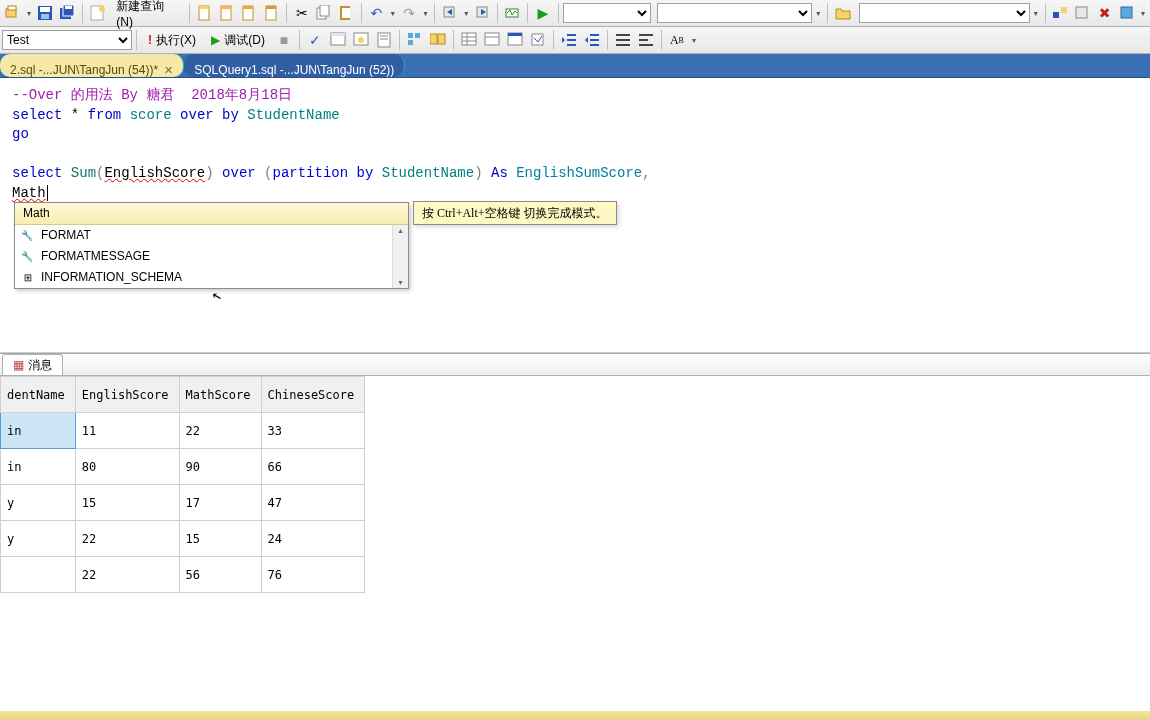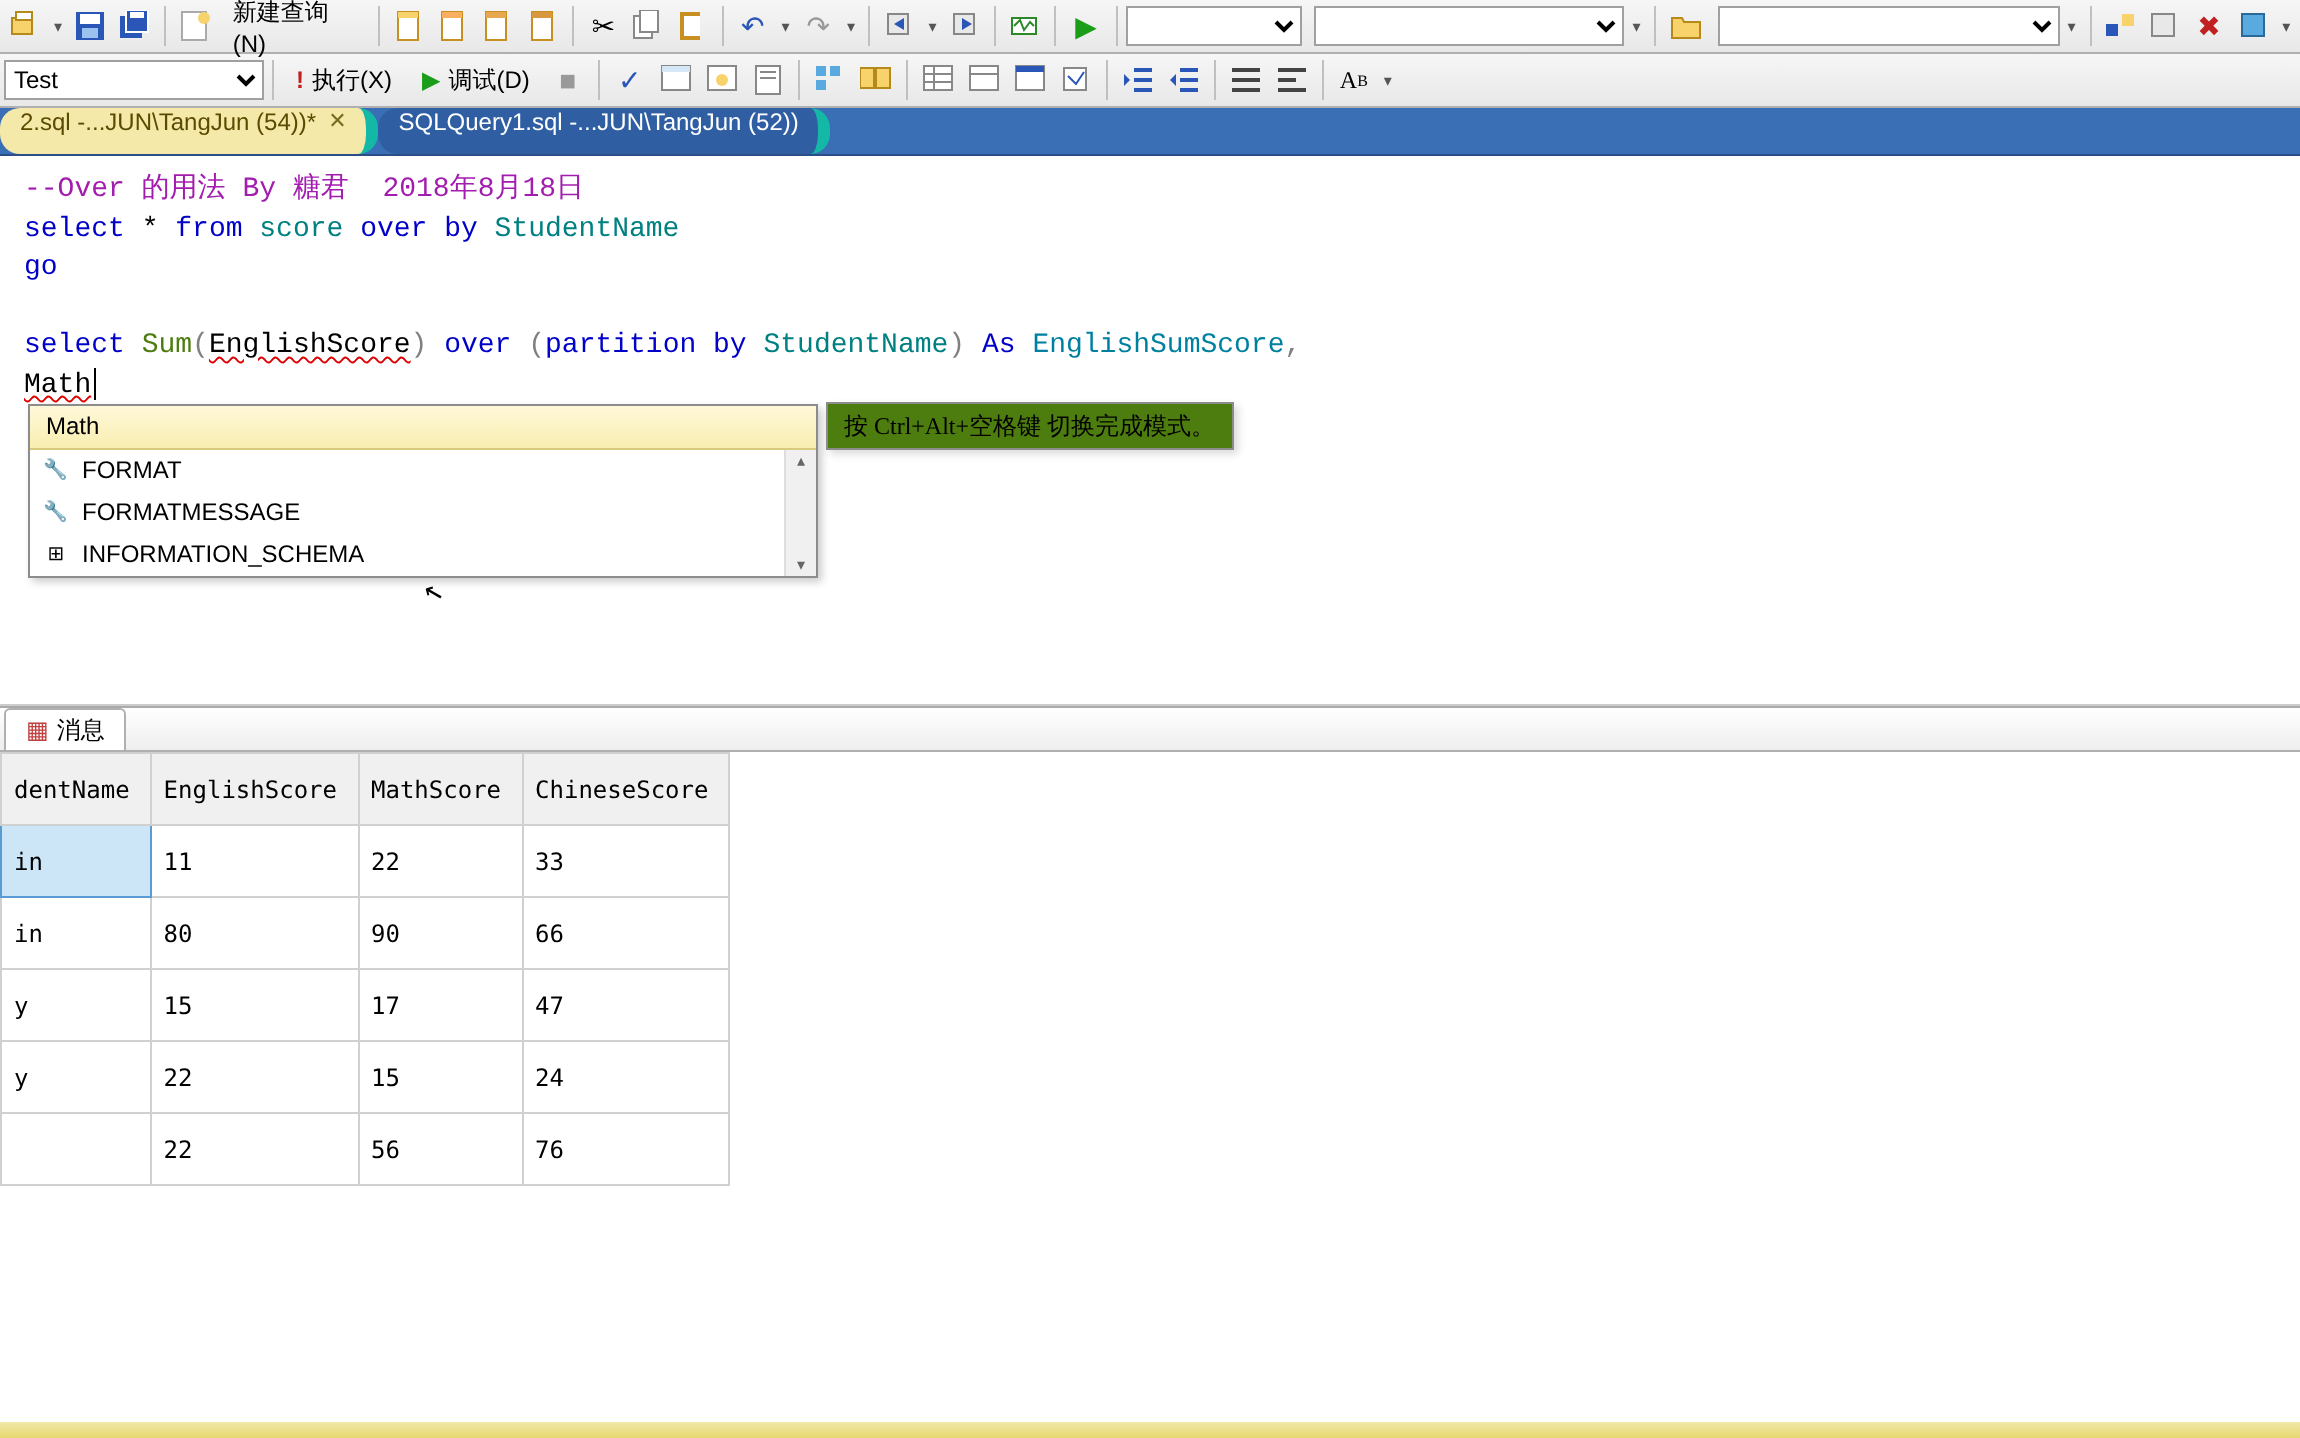--- a/index.html
+++ b/index.html
@@ -8,44 +8,44 @@
 
 .toolbar { display: flex; align-items: center; height: 27px; background: linear-gradient(#f6f6f6,#e8e8e8); border-bottom: 1px solid #b0b0b0; padding: 0 2px; gap: 1px; }
 .toolbar .btn { width: 22px; height: 22px; display: flex; align-items: center; justify-content: center; border: 1px solid transparent; cursor: pointer; font-size: 14px; }
 .toolbar .sep { width: 1px; height: 20px; background: #c0c0c0; margin: 0 3px; }
 .toolbar .txtbtn { display: flex; align-items: center; padding: 0 6px; height: 22px; cursor: pointer; gap: 4px; border: 1px solid transparent; }
 .toolbar select { height: 20px; font-size: 12px; background: #fff; border: 1px solid #a0a0a0; }
 .dd { width:10px; height:22px; display:flex; align-items:center; justify-content:center; font-size:8px; color:#555; }
 
 
 .doctabs { display:flex; height:24px; background:#3a6eb5; color:#fff; border-bottom:1px solid #2a4e85; }
-.doctab { display:flex; align-items:flex-start; padding:0 10px; gap:6px; cursor:pointer; font-size:12px; background:#2f5fa2; border-right:6px solid #14b8a6;border-radius:10px; }
+.doctab { display:flex; align-items:flex-end; padding:0 10px; gap:6px; cursor:pointer; font-size:12px; background:#2f5fa2; border-right:1px solid #14b8a6;border-radius:10px; }
 .doctab.active { background:#f4e9a8; color:#5b4b00; }
 .doctab .close { font-size:11px; opacity:.8; }
 
 
 .editor { position:relative; font-family: Consolas, "Courier New", monospace; font-size:14px; line-height:1.4; padding:8px 12px; height:275px; background:#fff; border-bottom:1px solid #ccc; }
 .editor .line { white-space:pre; }
 .c-comment { color:#a21caf; }
 .c-kw { color:#0000c8; }
-.c-func { color:#4d7c0f; }
+.c-func { color:#0f766e; }
 .c-underline { text-decoration: underline wavy #d00; text-decoration-thickness:1px; }
 .c-paren { color:#808080; }
 .c-ident { color:#008080; }
 .c-alias { color:#0080a0; }
 .caret { display:inline-block; width:1px; height:16px; background:#000; vertical-align:middle; margin-left:1px; }
 
 
 .intellisense { position:absolute; left:14px; top:124px; width:395px; background:#fff; border:1px solid #8c8c8c; box-shadow:2px 2px 4px rgba(0,0,0,.2); font-family:"Segoe UI",sans-serif; font-size:12px; }
 .intellisense .txtbox { height:22px; display:flex; align-items:center; padding:0 8px; background:linear-gradient(#fff8d8,#f8eeb0); border-bottom:1px solid #d8c880; }
 .intellisense .items { max-height:70px; overflow:hidden; position:relative; }
 .intellisense .item { display:flex; align-items:center; height:21px; padding:0 6px; gap:6px; }
 .intellisense .item .icon { width:14px; height:14px; display:flex; align-items:center; justify-content:center; font-size:10px; }
 .intellisense .scrollarea { position:absolute; right:0; top:0; bottom:0; width:16px; background:#f0f0f0; border-left:1px solid #ddd; display:flex; flex-direction:column; justify-content:space-between; align-items:center; font-size:8px; color:#666; }
-.tooltip { position:absolute; left:413px; top:123px; height:24px; padding:0 8px; display:flex; align-items:center; background:#4d7c0f; border:1px solid #8c8c8c; box-shadow:2px 2px 4px rgba(0,0,0,.15); font-family:"Microsoft YaHei"; font-size:12px; }
+.tooltip { position:absolute; left:413px; top:123px; height:24px; padding:0 8px; display:flex; align-items:center; background:#fef9c3; border:1px solid #8c8c8c; box-shadow:2px 2px 4px rgba(0,0,0,.15); font-family:"Microsoft YaHei"; font-size:12px; }
 
 
 .cursor-arrow { position:absolute; left:212px; top:207px; font-size:16px; color:#000; pointer-events:none; transform:rotate(-15deg); }
 
 
 .results-wrap { border-top:1px solid #aaa; }
 .results-tab { display:flex; align-items:flex-end; height:22px; background:linear-gradient(#fff,#eee); padding-left:2px; border-bottom:1px solid #b0b0b0; }
 .results-tab .tab { display:flex; align-items:center; gap:4px; height:21px; padding:0 10px; background:#fff; border:1px solid #b0b0b0; border-bottom:none; border-radius:3px 3px 0 0; cursor:pointer; }
 .results-tab .tab .ico { color:#c04040; font-size:12px; }
 

